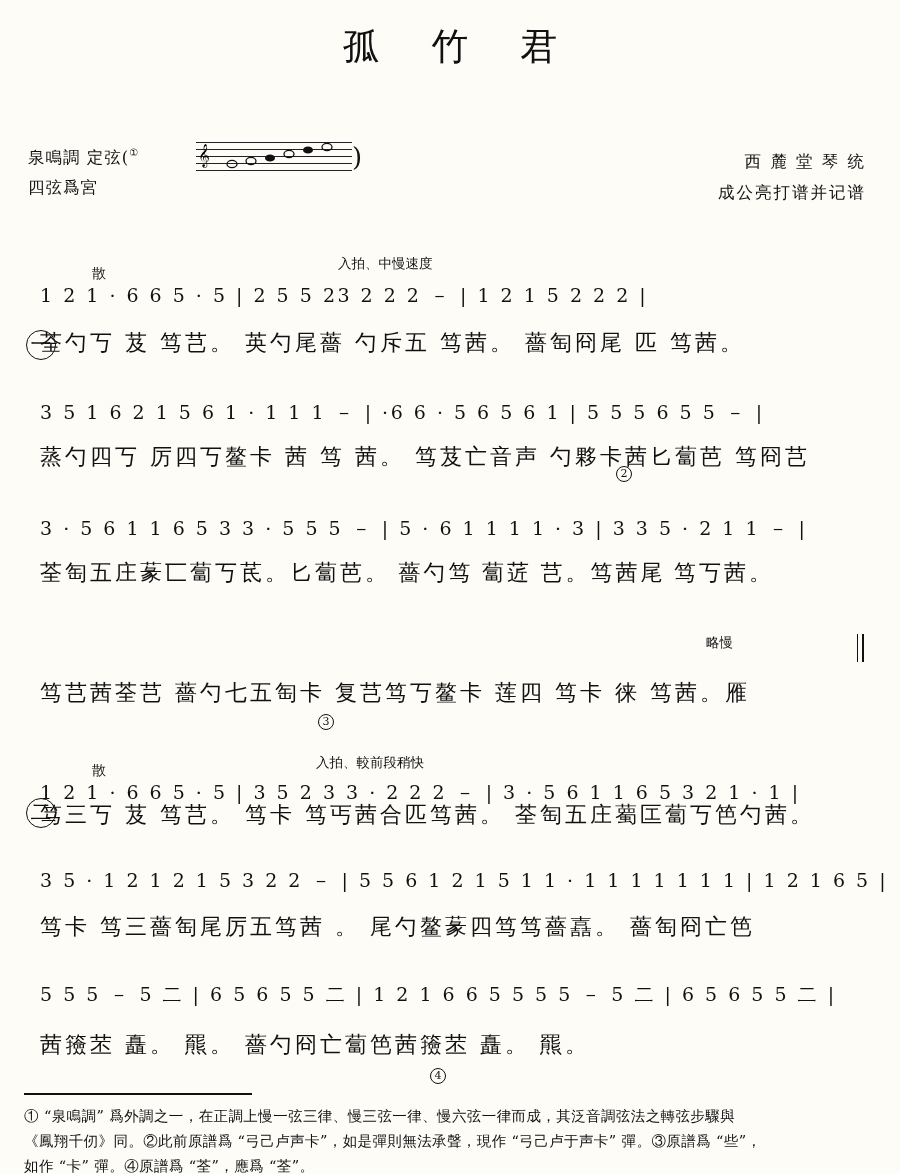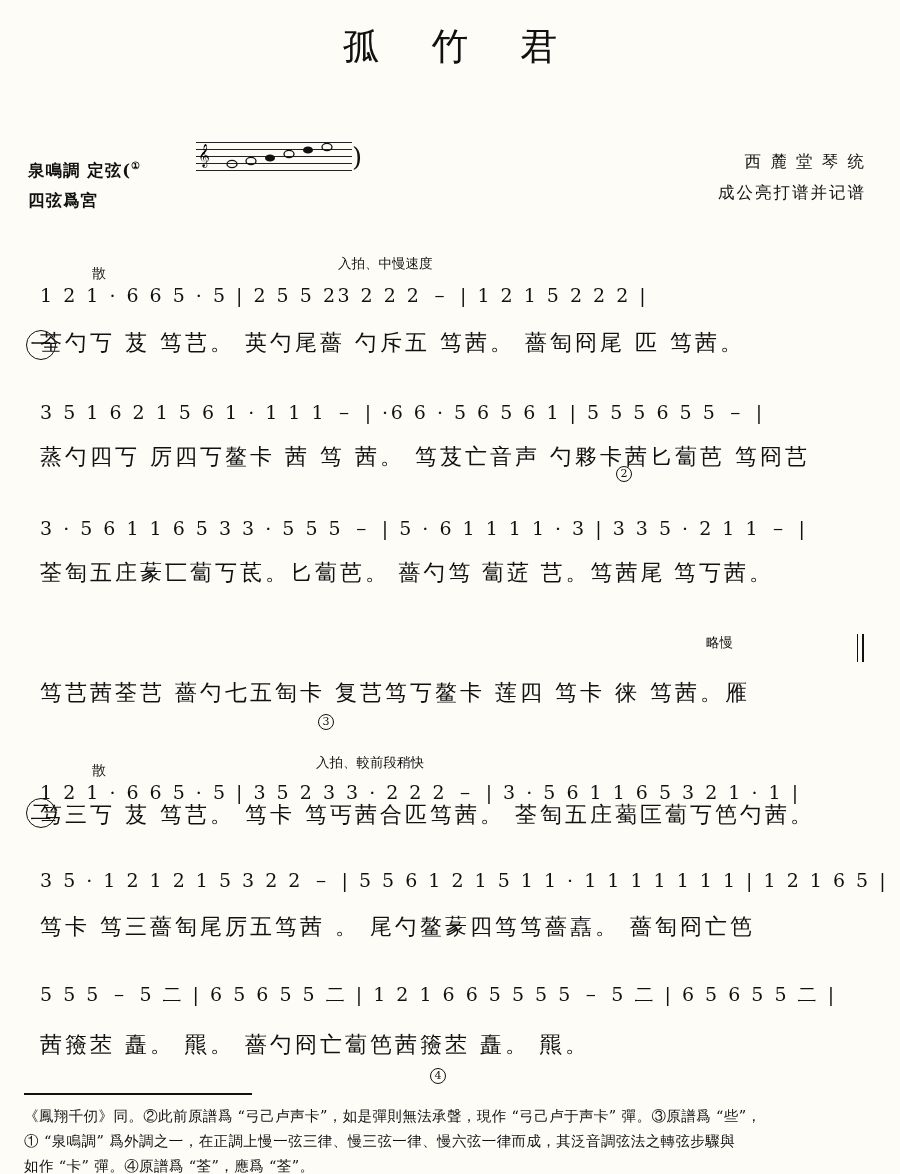--- a/index.html
+++ b/index.html
@@ -31,27 +31,26 @@
     font-size: 37px;
     letter-spacing: 20px;
     text-indent: 20px;
     font-weight: 500;
     color: #111;
   }
   
   .tuning {
     position: absolute;
     left: 28px;
-    top: 151px;
+    top: 138px;
     font-family: "DejaVu Serif", serif;
     font-size: 16.5px;
     line-height: 30px;
     color: #111;
     letter-spacing: 1px;
-    font-weight: bold;
   }
   .tuning .sup {
     font-size: 10px;
     vertical-align: super;
   }
   .stafflet {
     position: absolute;
     left: 196px;
     top: 138px;
     width: 156px;
@@ -238,18 +237,18 @@
 
   <div class="numline" style="top:868px;">3 5 · 1  2 1 2 1 5 3 2 2  －  | 5 5 6 1 2 1 5 1 1 · 1  1 1 1 1 1 1 |  1 2 1 6 5 |</div>
   <div class="jianzi" style="top:912px;">笃卡 笃三薔匋尾厉五笃茜 。 尾勺鳌蒃四笃笃薔嚞。            薔匋冏亡笆</div>
 
   <div class="numline" style="top:982px;">5 5 5 － 5 二 | 6 5  6 5  5 二 | 1 2 1 6  6 5 5 5 5 － 5 二 | 6 5  6 5  5 二 |</div>
   <div class="jianzi" style="top:1030px;">茜籡苤 矗。 羆。          薔勺冏亡蔔笆茜籡苤 矗。 羆。</div>
   <div class="circ-num" style="left:430px; top:1068px;">4</div>
 
   <div class="footrule"></div>
   <div class="footnotes">
+    <div>① “泉鳴調” 爲外調之一，在正調上慢一弦三律、慢三弦一律、慢六弦一律而成，其泛音調弦法之轉弦步驟與</div>
     <div>《鳳翔千仞》同。②此前原譜爲 “弓己卢声卡”，如是彈則無法承聲，現作 “弓己卢于声卡” 彈。③原譜爲 “些”，</div>
-    <div>① “泉鳴調” 爲外調之一，在正調上慢一弦三律、慢三弦一律、慢六弦一律而成，其泛音調弦法之轉弦步驟與</div>
     <div>如作 “卡” 彈。④原譜爲 “荃”，應爲 “荃”。</div>
   </div>
 
 </div>
 
 </body></html>

